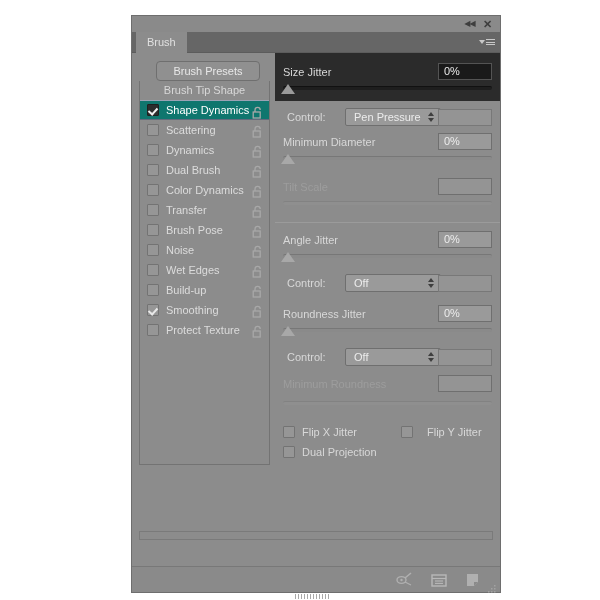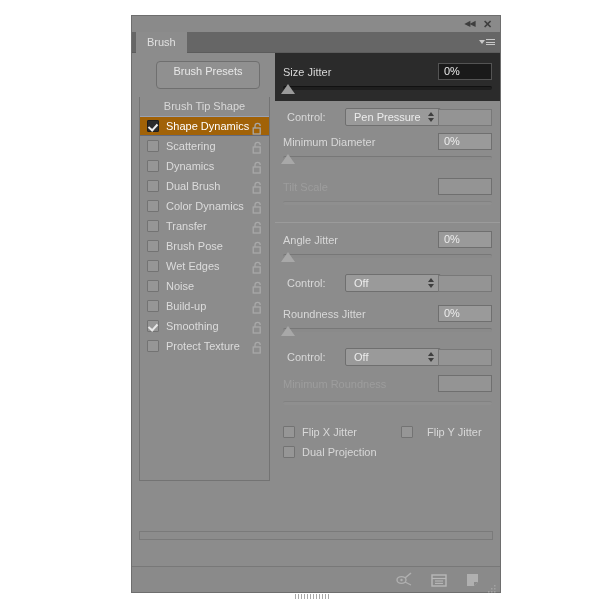--- a/index.html
+++ b/index.html
@@ -76,22 +76,22 @@
     display: flex;
   }
 
   
   .leftcol {
     width: 143px;
     padding: 8px 5px 0 7px;
     position: relative;
   }
   .presets-btn {
-    margin: 0 0 8px 17px;
-    width: 104px; height: 28px;
+    margin: 0 0 0 17px;
+    width: 104px; height: 20px;
     background: #909090;
     border: 1px solid #6f6f6f;
     border-radius: 4px;
     color: #e8e8e8;
     font-size: 11px;
     line-height: 18px;
     text-align: center;
     cursor: pointer;
   }
   .optlist {
@@ -111,21 +111,21 @@
     background: #8c8c8c;
   }
   .opt {
     height: 20px;
     display: flex; align-items: center;
     padding-left: 7px;
     cursor: pointer;
     position: relative;
   }
   .opt.sel {
-    background: #a16207;
+    background: #0f766e;
     border-top: 1px solid #9aa2b4;
     border-bottom: 1px solid #636a7c;
   }
   .cb {
     width: 12px; height: 12px;
     background: #969696;
     border: 1px solid #737373;
     border-radius: 1px;
     margin-right: 7px;
     flex: 0 0 auto;
@@ -398,29 +398,29 @@
             <div class="opt">
               <div class="cb"></div>
               <span class="opt-label">Brush Pose</span>
               <span class="lock"><svg width="11" height="13" viewBox="0 0 11 13">
                   <path d="M3 6 V4 a2.6 2.6 0 0 1 5.2 0" fill="none" stroke="#a8a8a8" stroke-width="1.3"></path>
                   <rect x="1.2" y="6" width="7" height="6" fill="none" stroke="#a8a8a8" stroke-width="1.3"></rect>
                 </svg></span>
             </div>
             <div class="opt">
               <div class="cb"></div>
-              <span class="opt-label">Wet Edges</span>
+              <span class="opt-label">Noise</span>
               <span class="lock"><svg width="11" height="13" viewBox="0 0 11 13">
                   <path d="M3 6 V4 a2.6 2.6 0 0 1 5.2 0" fill="none" stroke="#a8a8a8" stroke-width="1.3"></path>
                   <rect x="1.2" y="6" width="7" height="6" fill="none" stroke="#a8a8a8" stroke-width="1.3"></rect>
                 </svg></span>
             </div>
             <div class="opt">
               <div class="cb"></div>
-              <span class="opt-label">Noise</span>
+              <span class="opt-label">Wet Edges</span>
               <span class="lock"><svg width="11" height="13" viewBox="0 0 11 13">
                   <path d="M3 6 V4 a2.6 2.6 0 0 1 5.2 0" fill="none" stroke="#a8a8a8" stroke-width="1.3"></path>
                   <rect x="1.2" y="6" width="7" height="6" fill="none" stroke="#a8a8a8" stroke-width="1.3"></rect>
                 </svg></span>
             </div>
             <div class="opt">
               <div class="cb"></div>
               <span class="opt-label">Build-up</span>
               <span class="lock"><svg width="11" height="13" viewBox="0 0 11 13">
                   <path d="M3 6 V4 a2.6 2.6 0 0 1 5.2 0" fill="none" stroke="#a8a8a8" stroke-width="1.3"></path>

